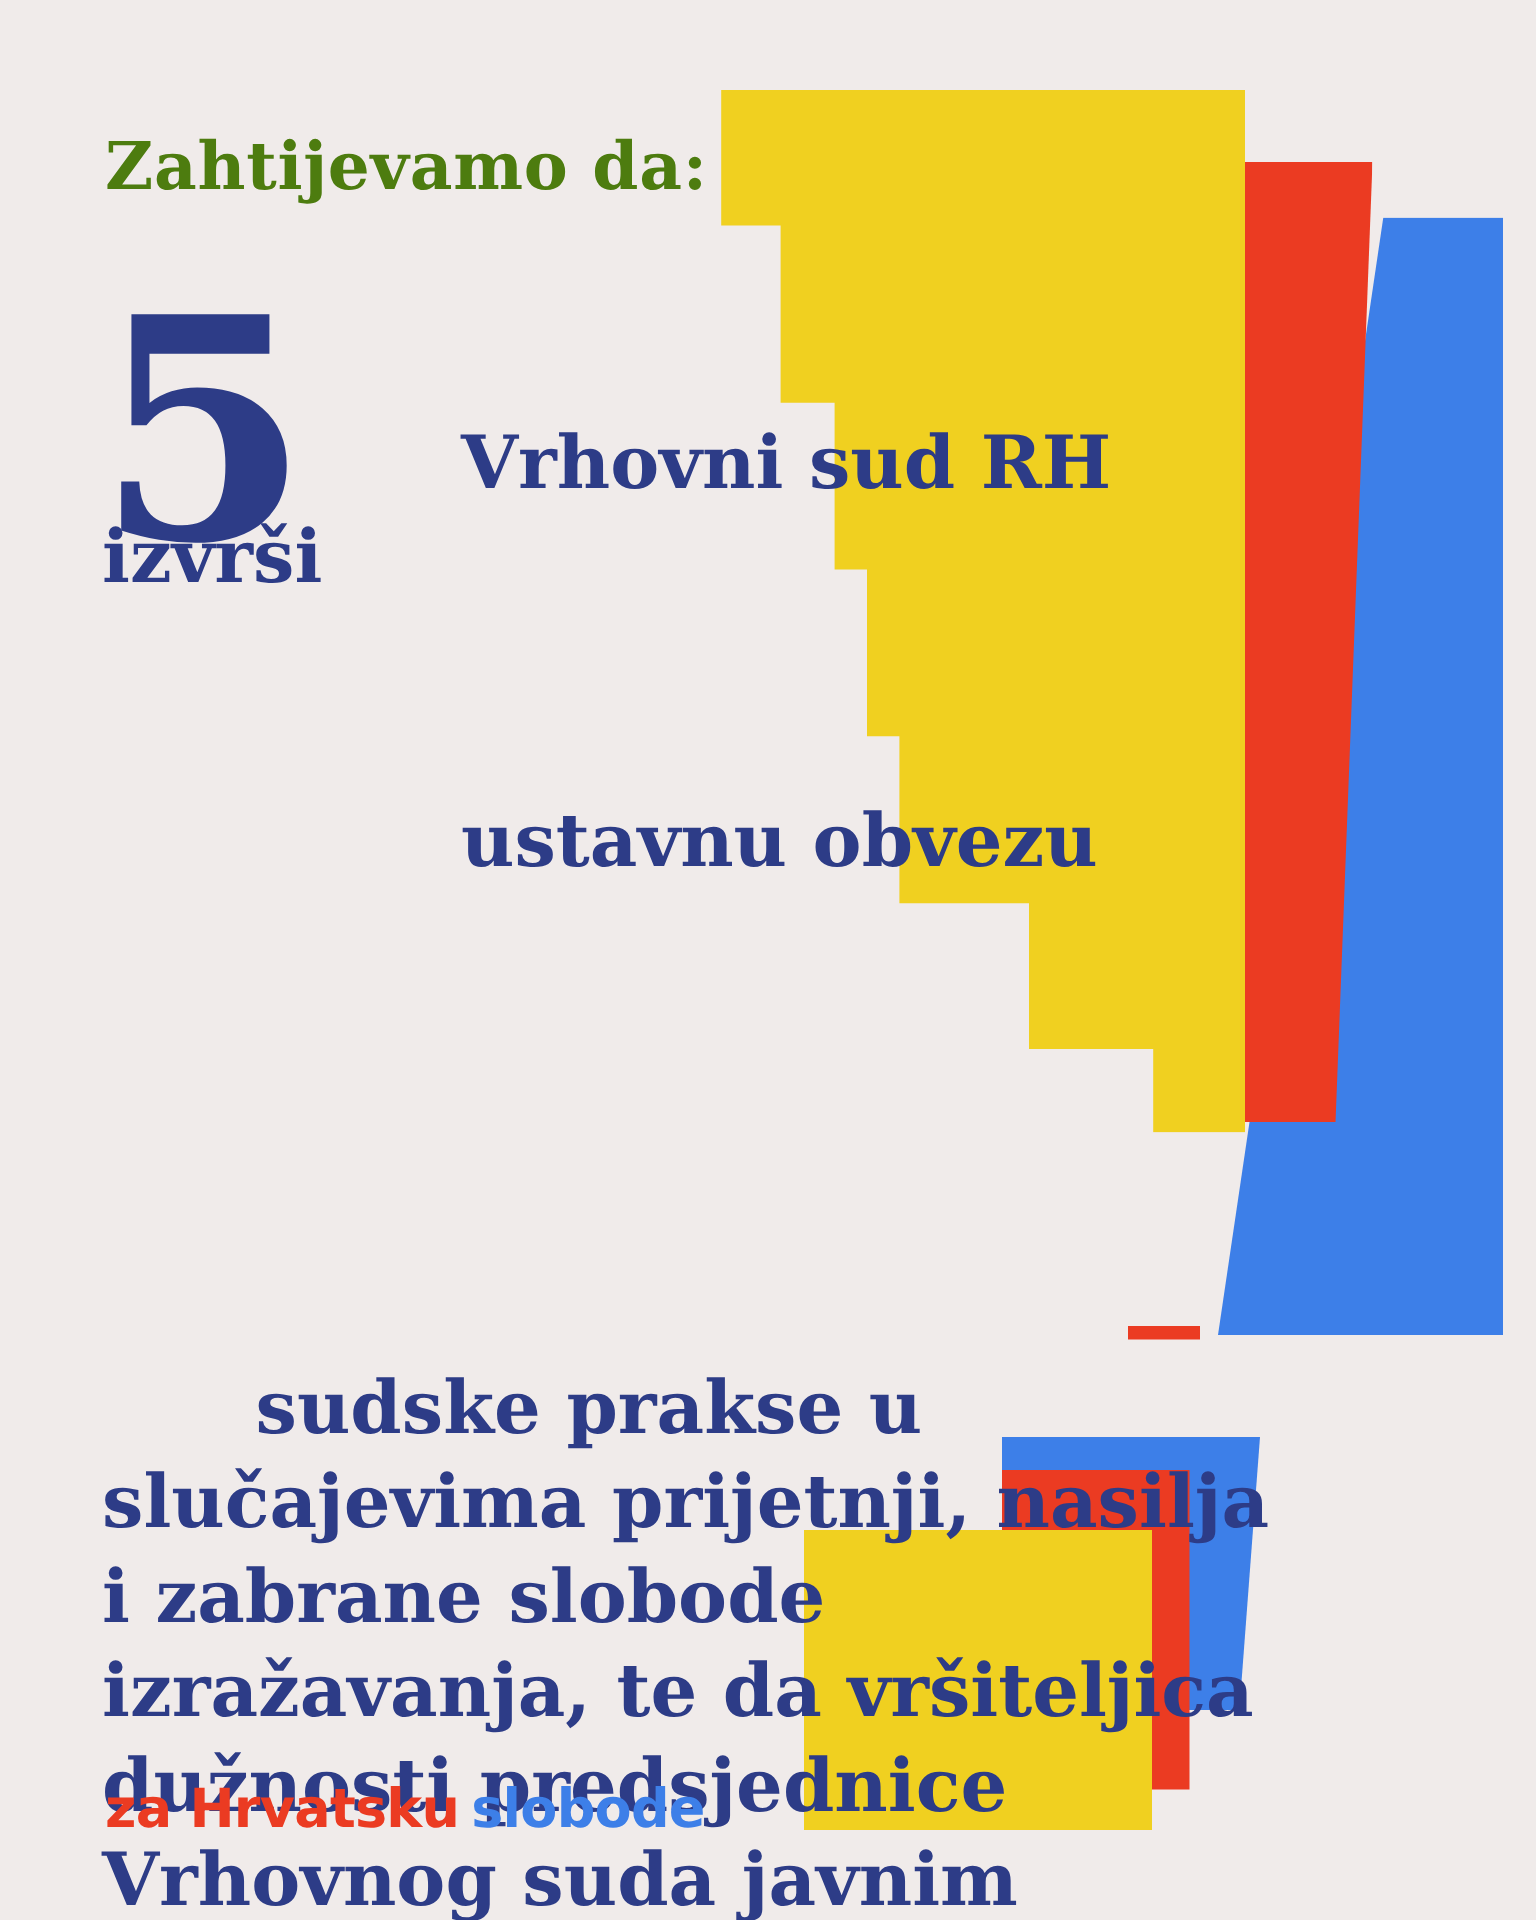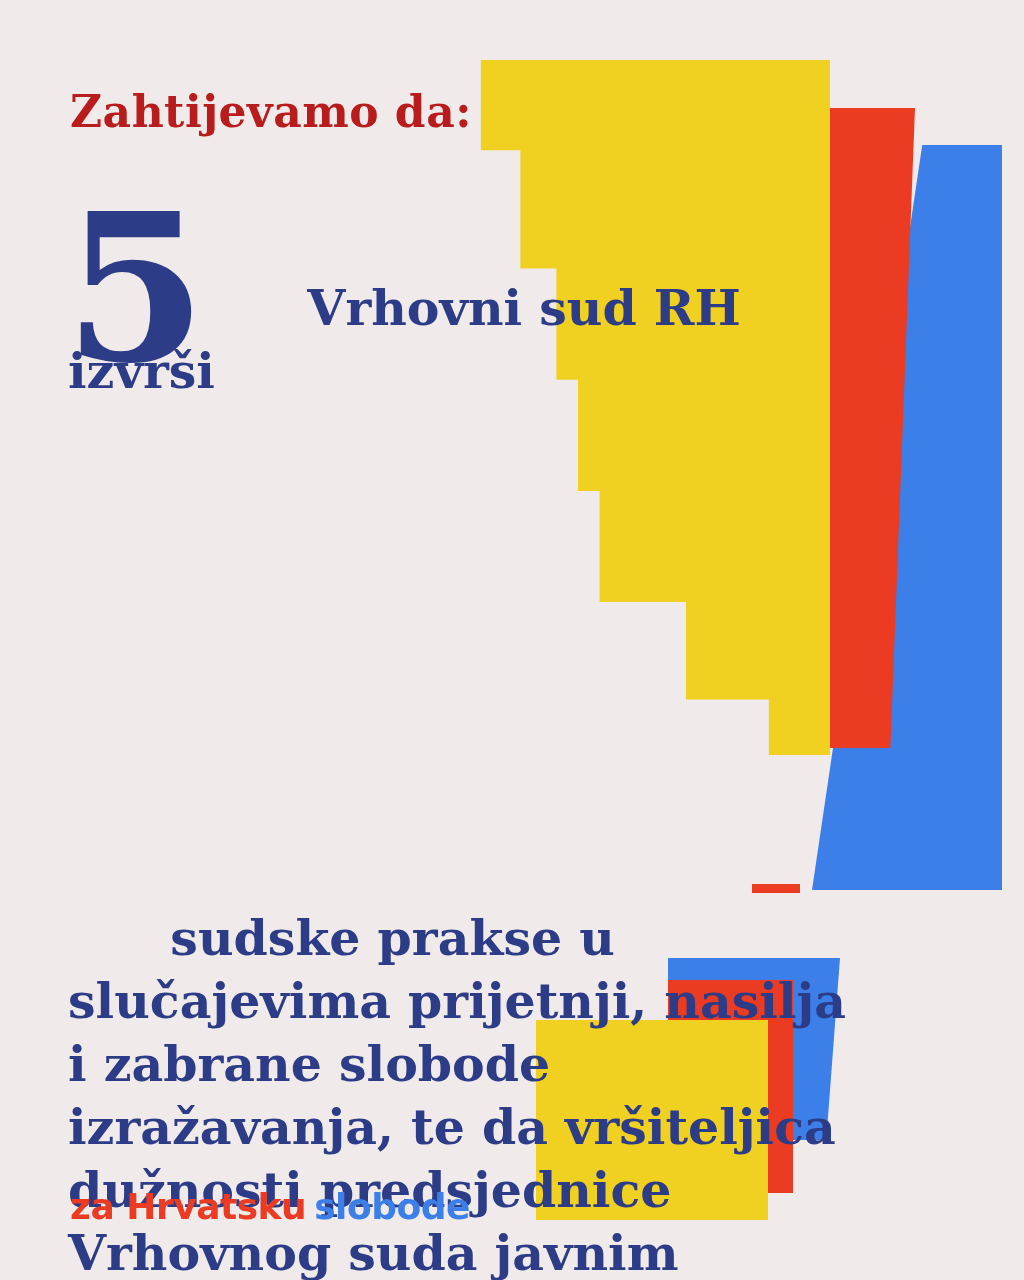--- a/index.html
+++ b/index.html
@@ -108,21 +108,21 @@
   }
 
   .heading {
     position: absolute;
     left: 70px;
     top: 86px;
     font-family: "DejaVu Serif", serif;
     font-weight: bold;
     font-size: 44px;
     letter-spacing: 0.5px;
-    color: #b91c1c;
+    color: #4d7c0f;
   }
 
   .numeral {
     position: absolute;
     left: 64px;
     top: 196px;
     font-family: "DejaVu Serif", serif;
     font-weight: bold;
     font-size: 205px;
     line-height: 185px;
@@ -176,21 +176,21 @@
 
   <div class="content">
 
     <div class="heading">Zahtijevamo da:</div>
 
     <div class="numeral">5</div>
 
     <div class="body-text">
       <span class="indent"></span><span>Vrhovni sud RH izvrši</span>
       <br>
-      <span class="indent"></span>
+      <span class="indent"></span><span>ustavnu obvezu</span>
       <br>
       <span class="indent"></span>
       <br>
       <span>sudske prakse u slučajevima prijetnji, nasilja i zabrane slobode izražavanja, te da vršiteljica dužnosti predsjednice Vrhovnog suda javnim priopćenjem potvrdi obvezu dosljedne zaštite ustavnih prava na cijelom teritoriju Republike Hrvatske.</span>
     </div>
 
     <div class="footer">
       <span class="f-red">za Hrvatsku</span><span class="f-blue">slobode</span>
     </div>
 

